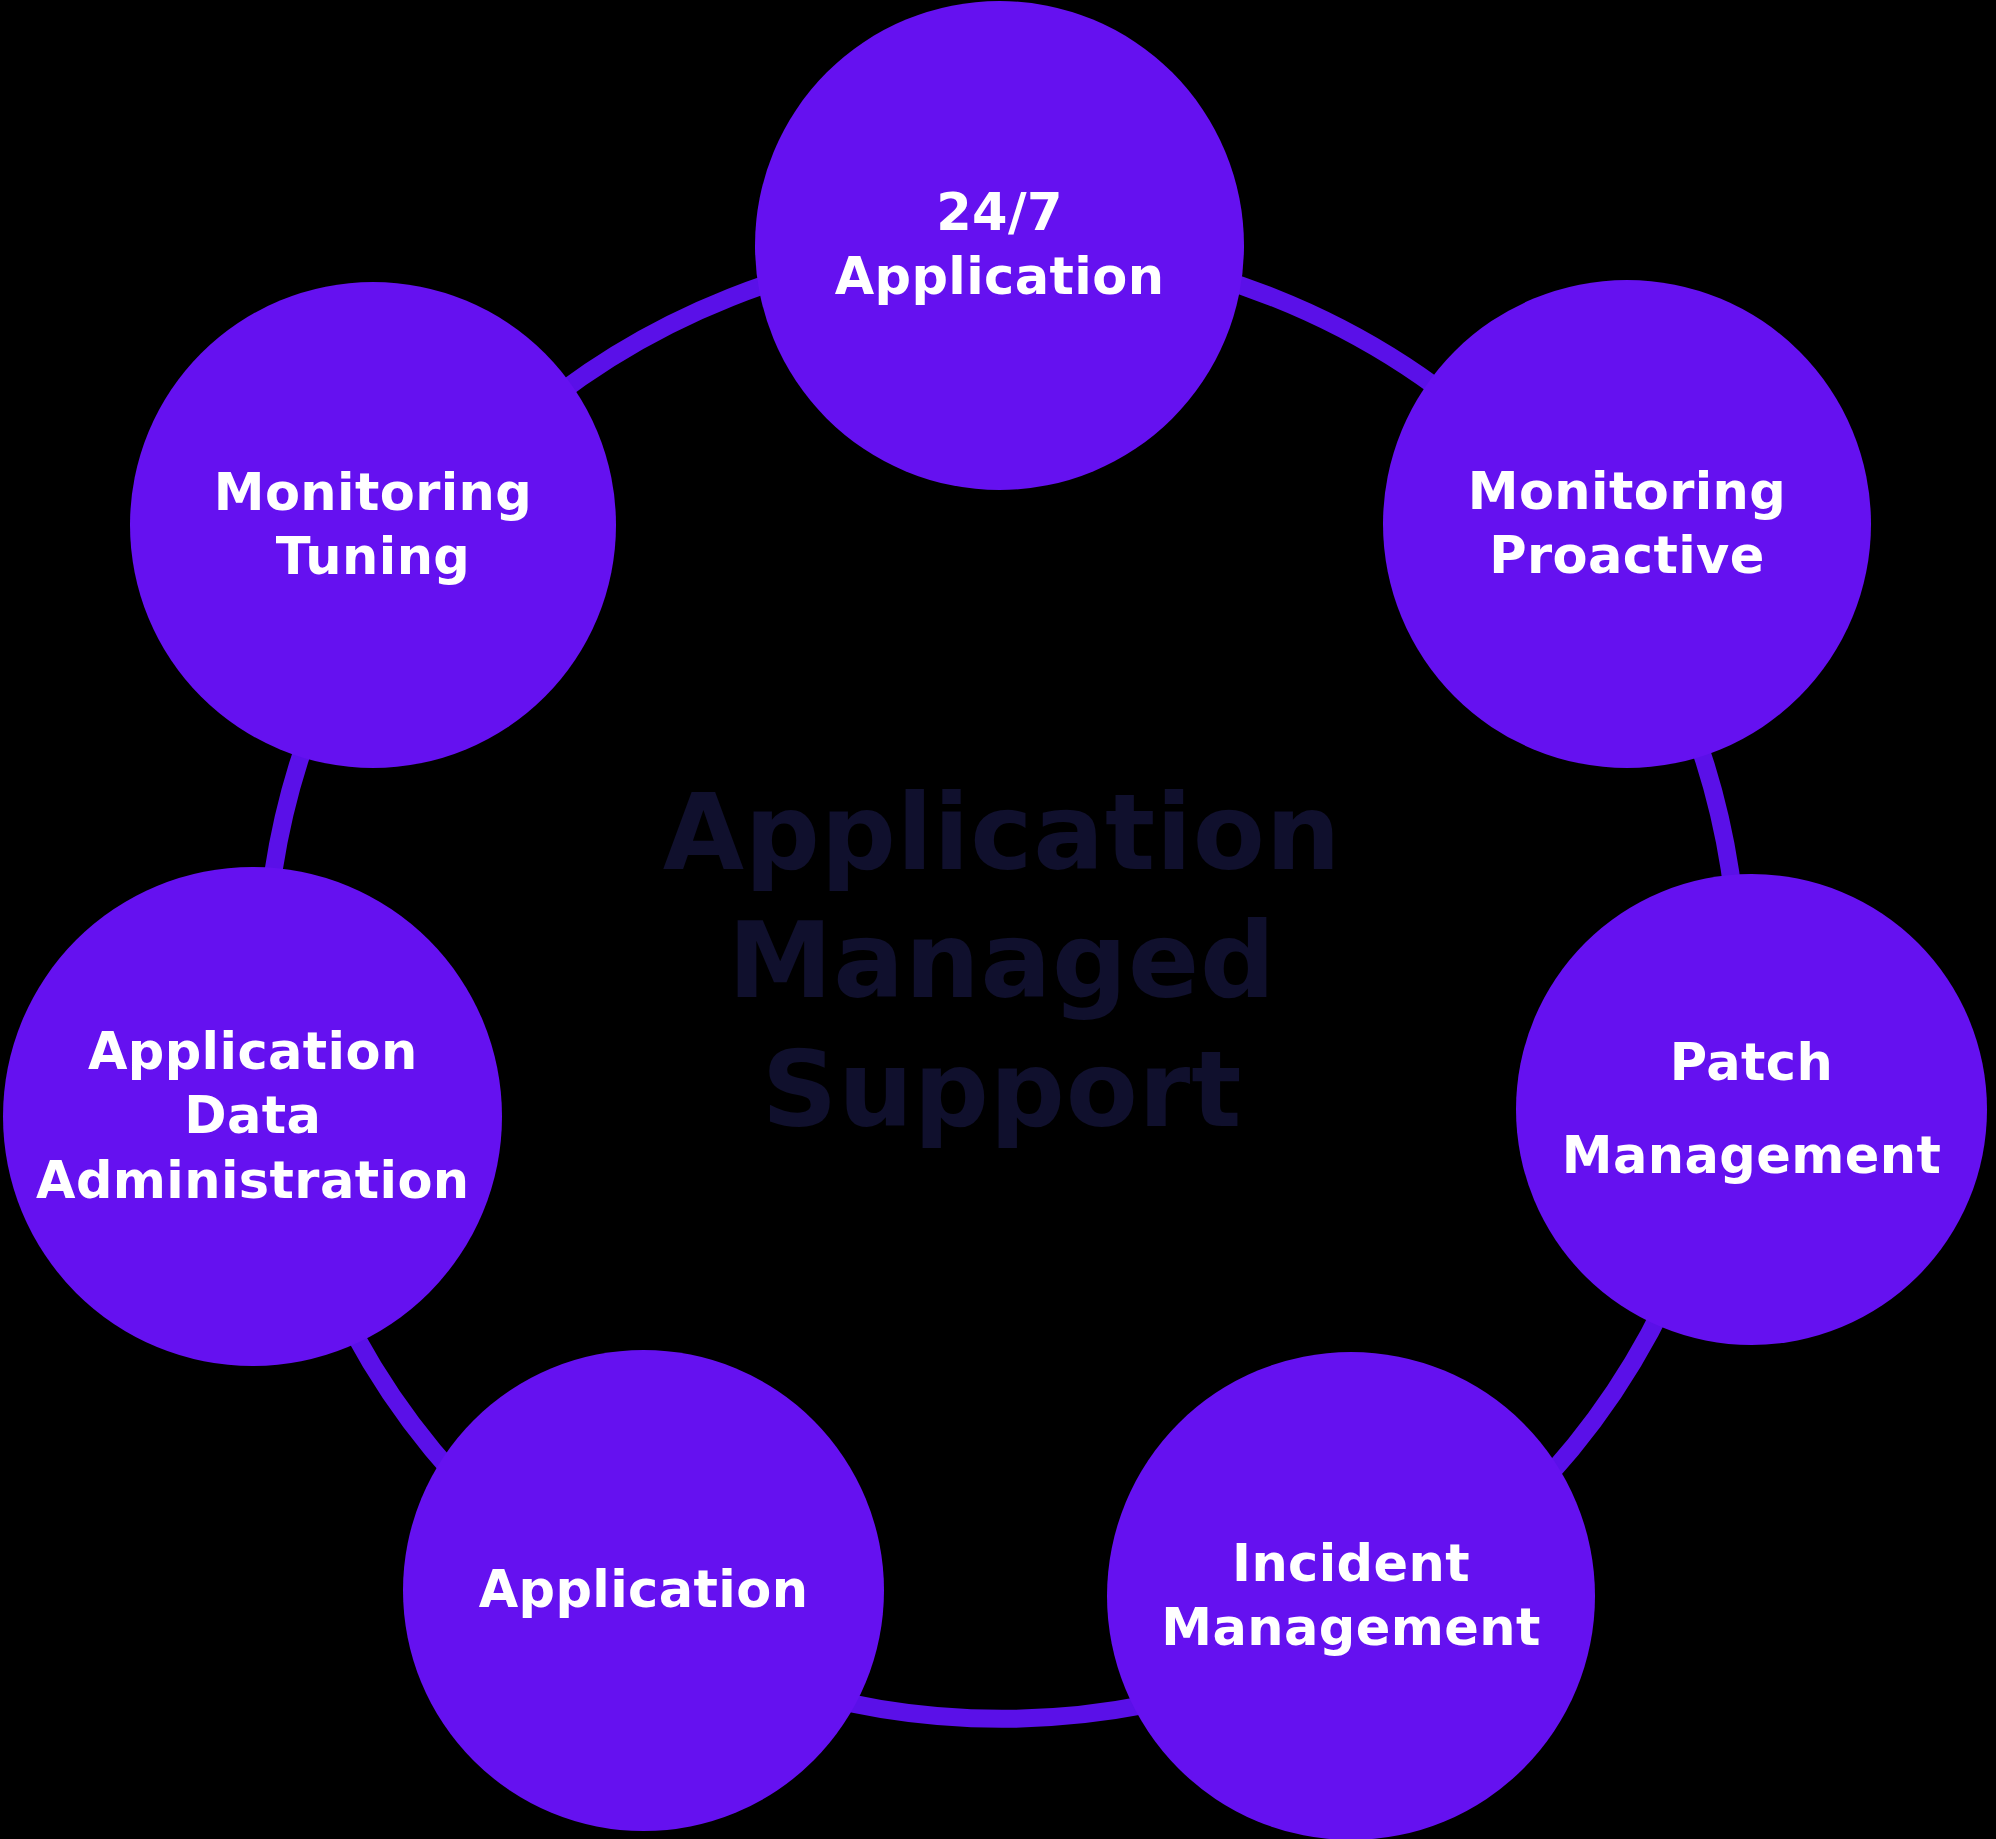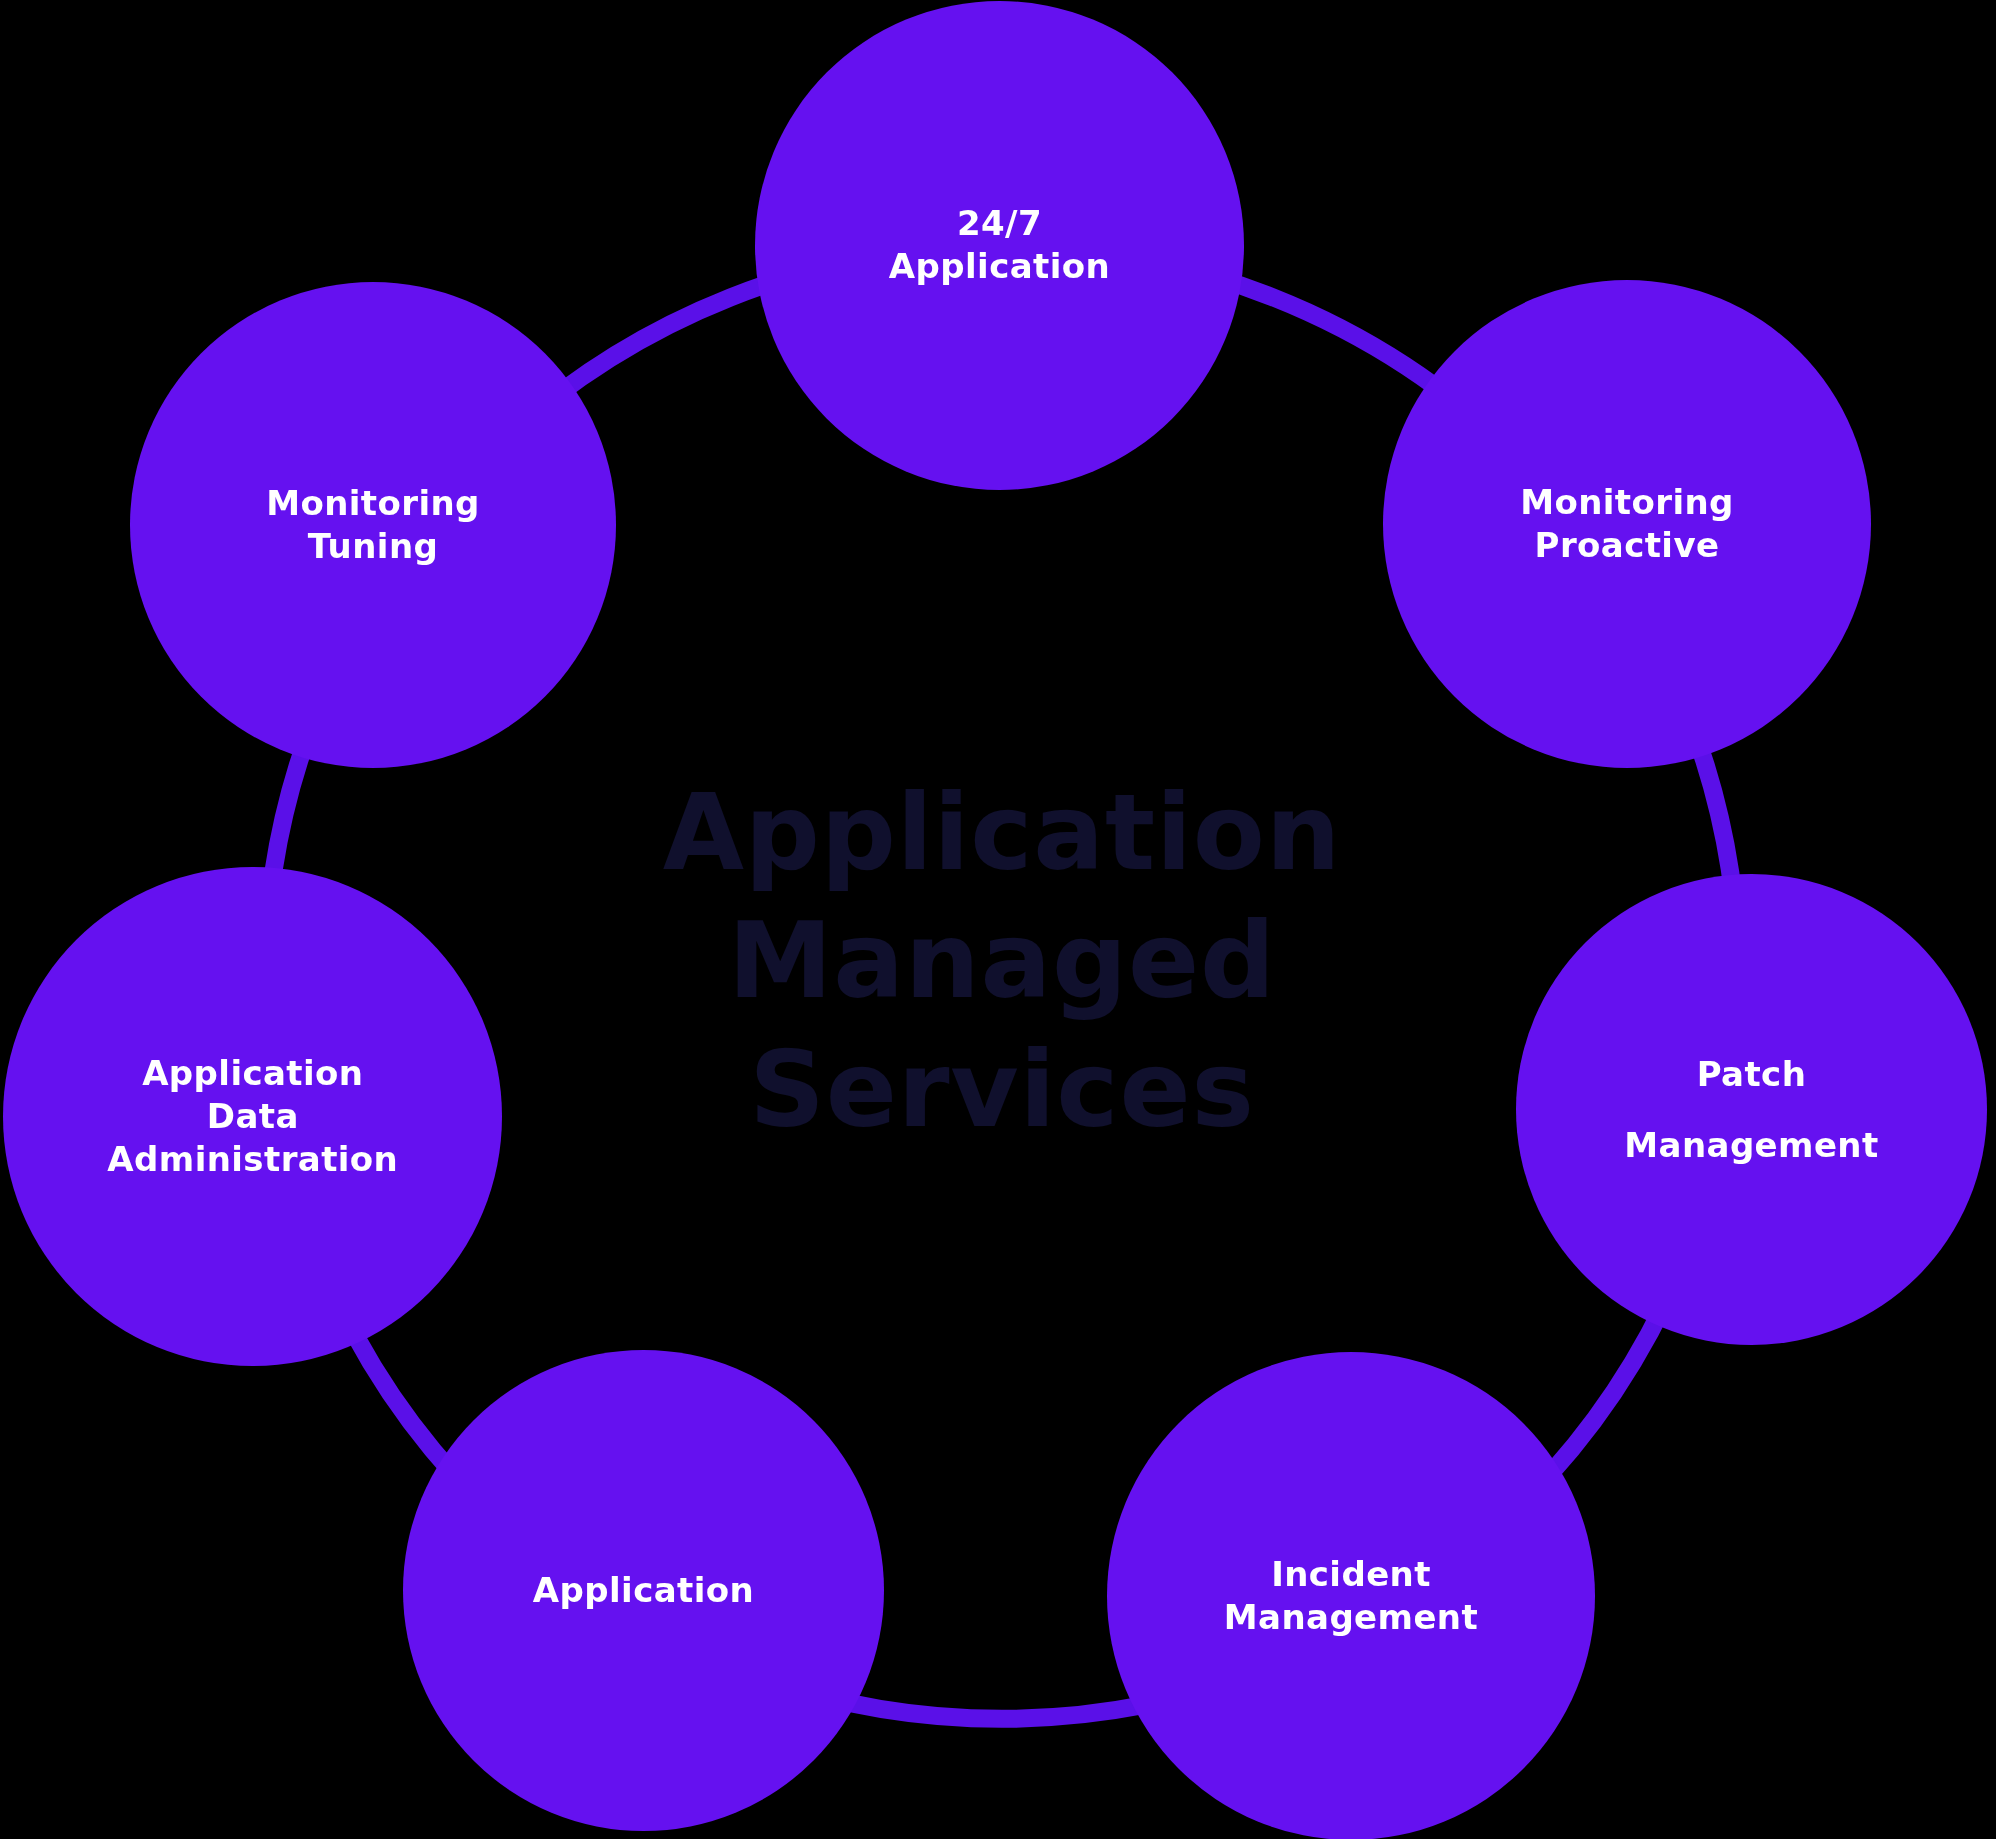--- a/index.html
+++ b/index.html
@@ -13,21 +13,21 @@
   .ring-svg{position:absolute;left:0;top:0;width:100%;height:100%;display:block;}
   .ring-svg circle{fill:none;stroke:var(--ring-stroke,#5A10E8);stroke-width:22px;}
   .node{
     position:absolute;
     border-radius:50%;
     background:var(--node-fill,#6511F0);
     display:flex;flex-direction:column;align-items:center;justify-content:center;
     text-align:center;
     color:var(--node-text,#FFFFFF);
     font-weight:700;
-    font-size:34px;line-height:1.26;
+    font-size:51px;line-height:1.26;
     letter-spacing:0.4px;
   }
   .node span{display:block;}
   
   .node-support      {left:755px;  top:0.8px;    width:489px;height:489px;}
   .node-monitoring   {left:1383px; top:280px;  width:488px;height:488px;}
   .node-patch        {left:1516px; top:874px; width:471px;height:471px;gap:28px;}
   .node-incident     {left:1107px; top:1352px; width:488px;height:488px;}
   .node-config       {left:403px;  top:1350px; width:481px;height:481px;}
   .node-data         {left:3.3px;    top:867px; width:499px;height:499px;}
@@ -83,17 +83,17 @@
   </div>
 
   <div class="node node-tuning">
     <span>Monitoring</span>
     <span>Tuning</span>
   </div>
 
   <div class="center-title">
     <span>Application</span>
     <span>Managed</span>
-    <span>Services</span>
+    <span>Support</span>
   </div>
 
 </div>
 
 
 </body></html>

